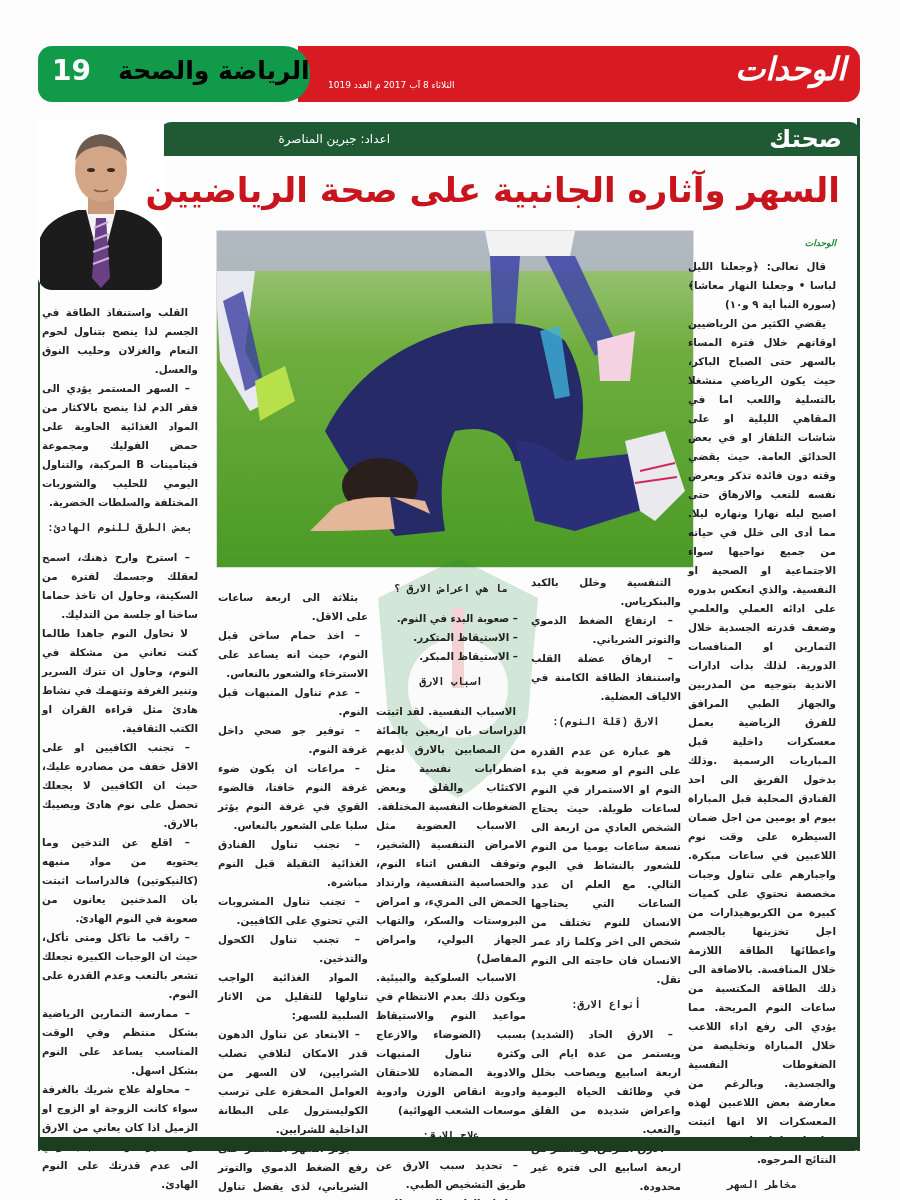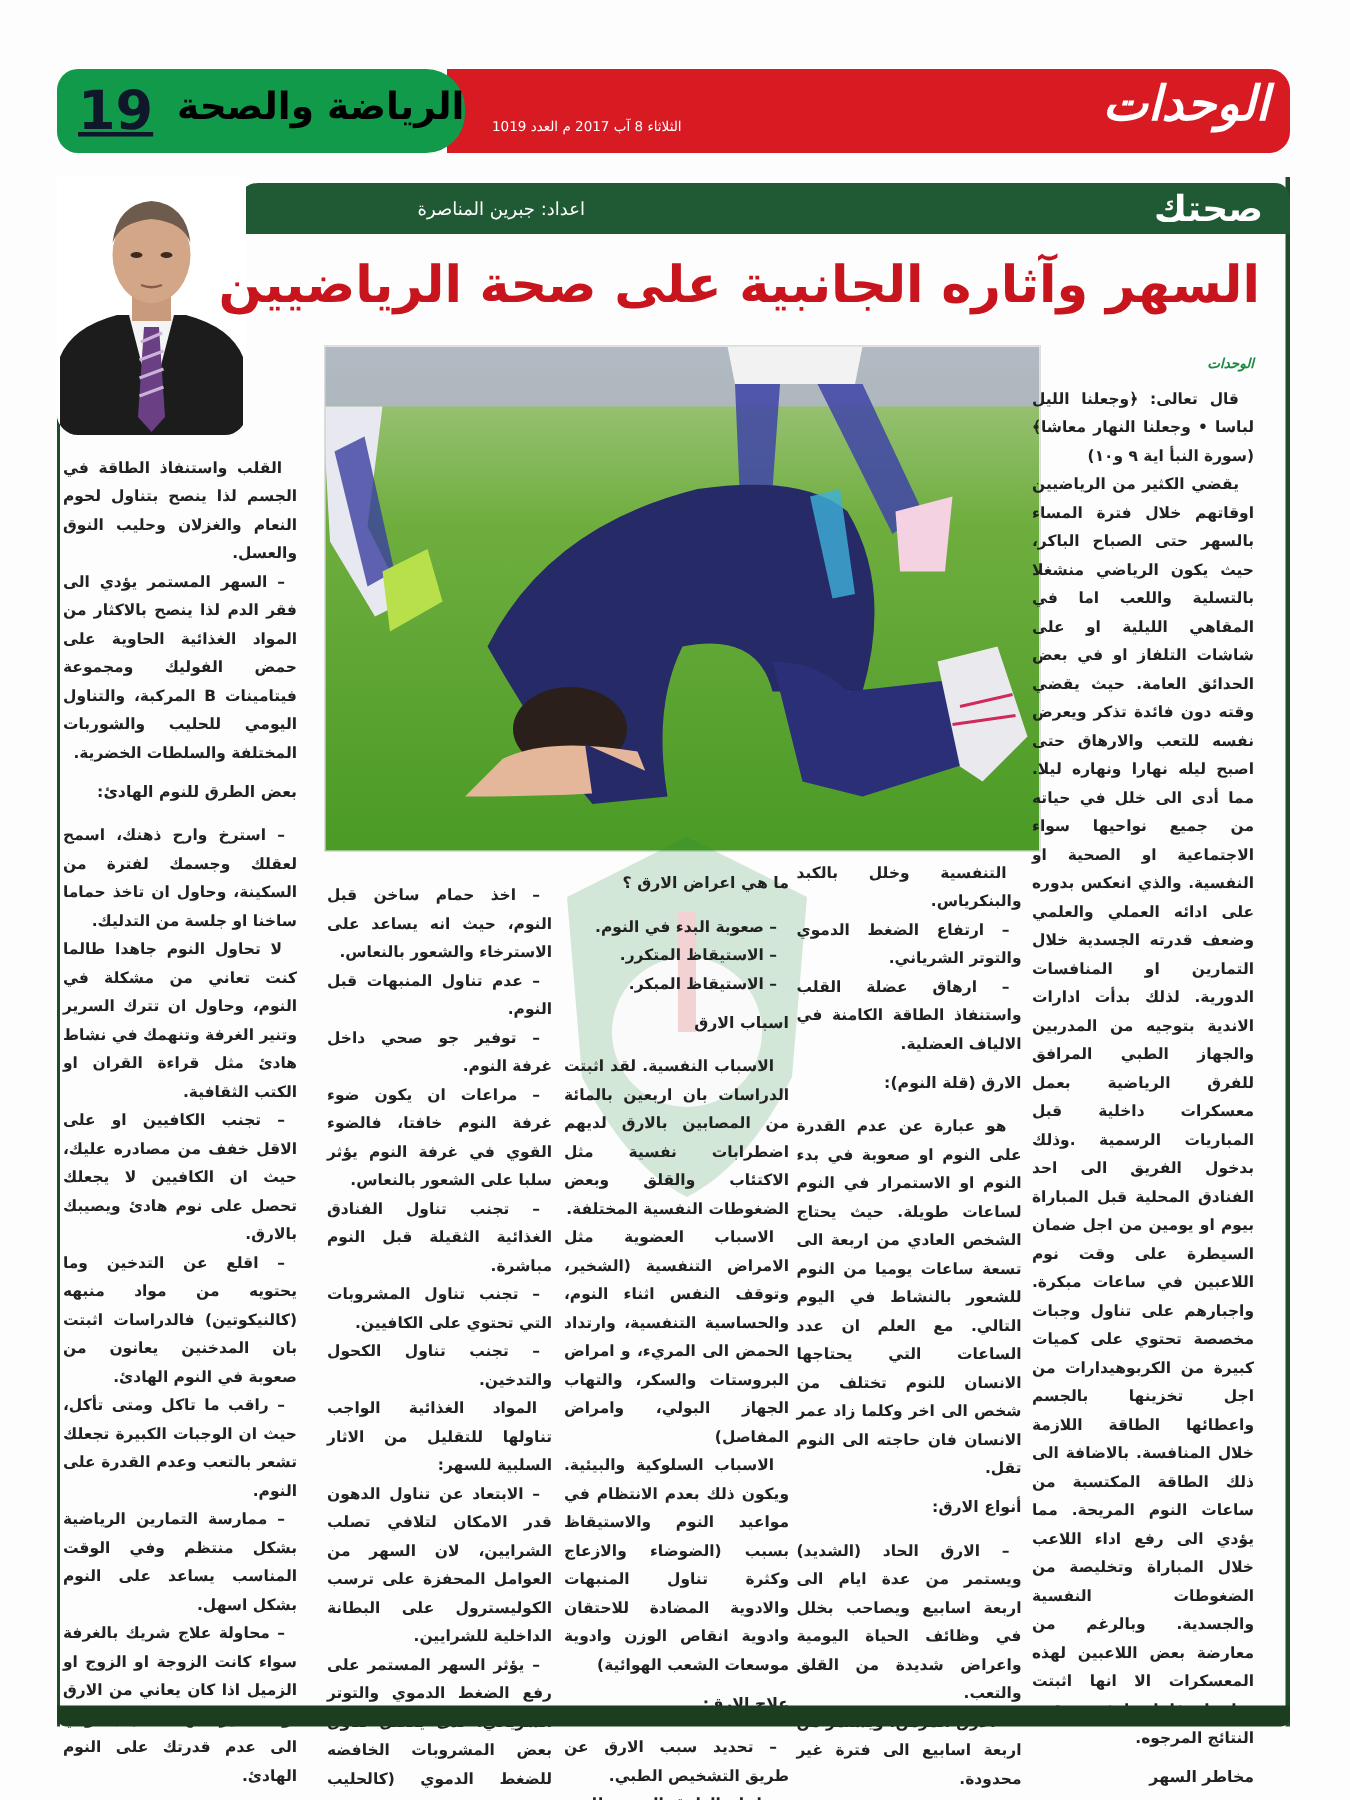--- a/index.html
+++ b/index.html
@@ -6,41 +6,41 @@
   html, body { width: 900px; height: 1200px; background: #fdfdfd; overflow: hidden; }
   body { font-family: "DejaVu Sans", sans-serif; color: #1a1a1a; position: relative; }
 
   
   .masthead { position: absolute; left: 38px; top: 46px; width: 822px; height: 56px; direction: ltr; }
   .mast-red { position: absolute; left: 260px; top: 0; width: 562px; height: 56px; background: #d81a22; border-radius: 0 14px 14px 0; }
   .mast-green { position: absolute; left: 0; top: 0; width: 272px; height: 56px; background: #119a4a; border-radius: 14px 26px 26px 14px; }
   .mast-logo { position: absolute; right: 14px; top: 4px; font-family: "DejaVu Sans", sans-serif; font-weight: bold; font-style: italic; font-size: 32px; color: #fff; direction: rtl; letter-spacing: -1px; }
   .mast-date { position: absolute; left: 290px; top: 34px; font-size: 9px; color: #fff; direction: rtl; white-space: nowrap; }
   .mast-section { position: absolute; left: 80px; top: 10px; font-weight: bold; font-size: 25px; color: #000000; direction: rtl; white-space: nowrap; }
-  .mast-page { position: absolute; left: 14px; top: 8px; font-weight: bold; font-size: 36px; color: #0f172a; text-decoration: underline; }
+  .mast-page { position: absolute; left: 14px; top: 8px; font-weight: bold; font-size: 28px; color: #ffffff; }
 
   
   .panel { position: absolute; left: 38px; top: 118px; width: 822px; height: 1033px; }
   .panel-frame { position: absolute; left: 0; top: 0; width: 822px; height: 1033px; border-left: 2px solid #1f4d2c; border-right: 3px solid #1f4d2c; }
   .panel-bottom { position: absolute; left: 0; bottom: 0; width: 822px; height: 14px; background: #1c3d1f; border-radius: 0 0 6px 6px; }
   .section-bar { position: absolute; left: 120px; top: 4px; width: 702px; height: 34px; background: #1f5a34; border-radius: 14px 10px 0 0; direction: rtl; }
   .section-title { position: absolute; right: 18px; top: 3px; font-weight: bold; font-size: 24px; color: #fff; }
   .author-credit { position: absolute; right: 470px; top: 10px; font-size: 12px; color: #fff; white-space: nowrap; }
 
   .author-photo { position: absolute; left: 0; top: 0; width: 126px; height: 172px; background: #fff; border-radius: 0 0 14px 14px; overflow: hidden; }
 
   .headline { position: absolute; right: 20px; top: 52px; font-weight: bold; font-size: 34px; color: #c8141c; white-space: nowrap; letter-spacing: -0.5px; }
 
   .main-photo { position: absolute; left: 178px; top: 112px; width: 478px; height: 338px; overflow: hidden; border: 1px solid #ddd; }
 
   
   .col { position: absolute; font-size: 10.3px; line-height: 19px; text-align: justify; font-weight: bold; color: #222; direction: rtl; }
   .col p { margin-bottom: 0; text-indent: 10px; }
   .col p.li { text-indent: 8px; }
-  .col h3 { font-size: 10.5px; font-weight: bold; margin: 7px 0 10px; color: #222; }
+  .col h3 { font-size: 10.5px; font-weight: bold; text-align: center; margin: 7px 0 10px; color: #222; font-family: Liberation Mono, monospace; }
   .col .source { color: #1a8a3e; font-style: italic; font-size: 9px; margin-bottom: 4px; }
   .col-1 { left: 650px; top: 116px; width: 148px; }
   .col-2 { left: 493px; top: 455px; width: 150px; }
   .col-3 { left: 338px; top: 455px; width: 150px; }
   .col-4 { left: 180px; top: 470px; width: 150px; }
   .col-5 { left: 0; top: 185px; width: 166px; padding: 0 6px 0 4px; }
   .col-5-rule { position: absolute; left: 0; top: 172px; width: 2px; height: 860px; background: #1f4d2c; }
 
   
   .watermark { position: absolute; left: 330px; top: 430px; width: 180px; height: 260px; opacity: 0.18; pointer-events: none; }
@@ -151,20 +151,21 @@
     <p>الاسباب النفسية. لقد اثبتت الدراسات بان اربعين بالمائة من المصابين بالارق لديهم اضطرابات نفسية مثل الاكتئاب والقلق وبعض الضغوطات النفسية المختلفة.</p>
     <p>الاسباب العضوية مثل الامراض التنفسية (الشخير، وتوقف النفس اثناء النوم، والحساسية التنفسية، وارتداد الحمض الى المريء، و امراض البروستات والسكر، والتهاب الجهاز البولي، وامراض المفاصل)</p>
     <p>الاسباب السلوكية والبيئية. ويكون ذلك بعدم الانتظام في مواعيد النوم والاستيقاظ بسبب (الضوضاء والازعاج وكثرة تناول المنبهات والادوية المضادة للاحتقان وادوية انقاص الوزن وادوية موسعات الشعب الهوائية)</p>
     <h3>علاج الارق:</h3>
     <p class="li">– تحديد سبب الارق عن طريق التشخيص الطبي.</p>
     <p class="li">– اتباع الطرق الصحية للنوم وممارسة تمارين الاسترخاء.</p>
 
   </div>
 
   <div class="col col-4">
+    <p>بثلاثة الى اربعة ساعات على الاقل.</p>
     <p class="li">– اخذ حمام ساخن قبل النوم، حيث انه يساعد على الاسترخاء والشعور بالنعاس.</p>
     <p class="li">– عدم تناول المنبهات قبل النوم.</p>
     <p class="li">– توفير جو صحي داخل غرفة النوم.</p>
     <p class="li">– مراعات ان يكون ضوء غرفة النوم خافتا، فالضوء القوي في غرفة النوم يؤثر سلبا على الشعور بالنعاس.</p>
     <p class="li">– تجنب تناول الفنادق الغذائية الثقيلة قبل النوم مباشرة.</p>
     <p class="li">– تجنب تناول المشروبات التي تحتوي على الكافيين.</p>
     <p class="li">– تجنب تناول الكحول والتدخين.</p>
     <p>المواد الغذائية الواجب تناولها للتقليل من الاثار السلبية للسهر:</p>
     <p class="li">– الابتعاد عن تناول الدهون قدر الامكان لتلافي تصلب الشرايين، لان السهر من العوامل المحفزة على ترسب الكوليسترول على البطانة الداخلية للشرايين.</p>
     <p class="li">– يؤثر السهر المستمر على رفع الضغط الدموي والتوتر الشرياني، لذى يفضل تناول بعض المشروبات الخافضه للضغط الدموي (كالحليب والبابونج والنعنع والمليسة وعصير الموز).</p>

